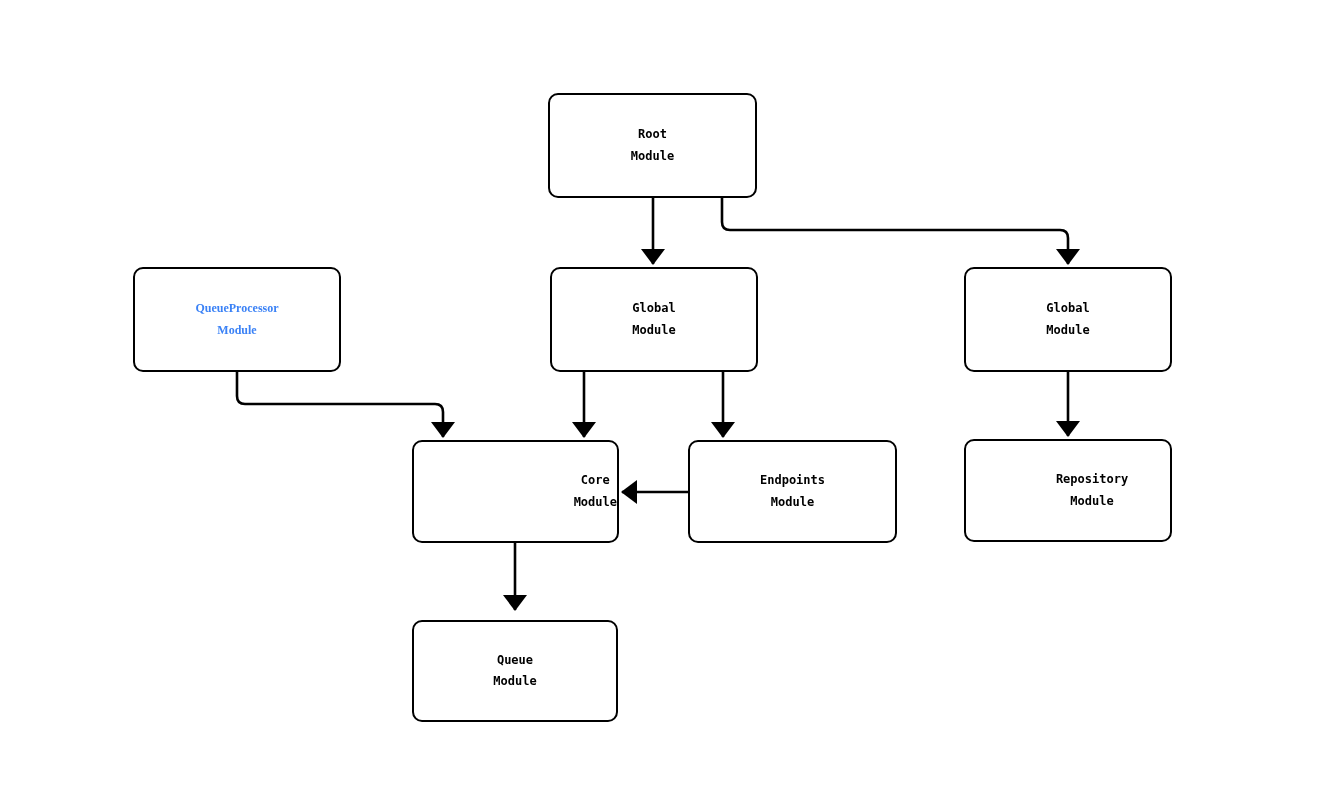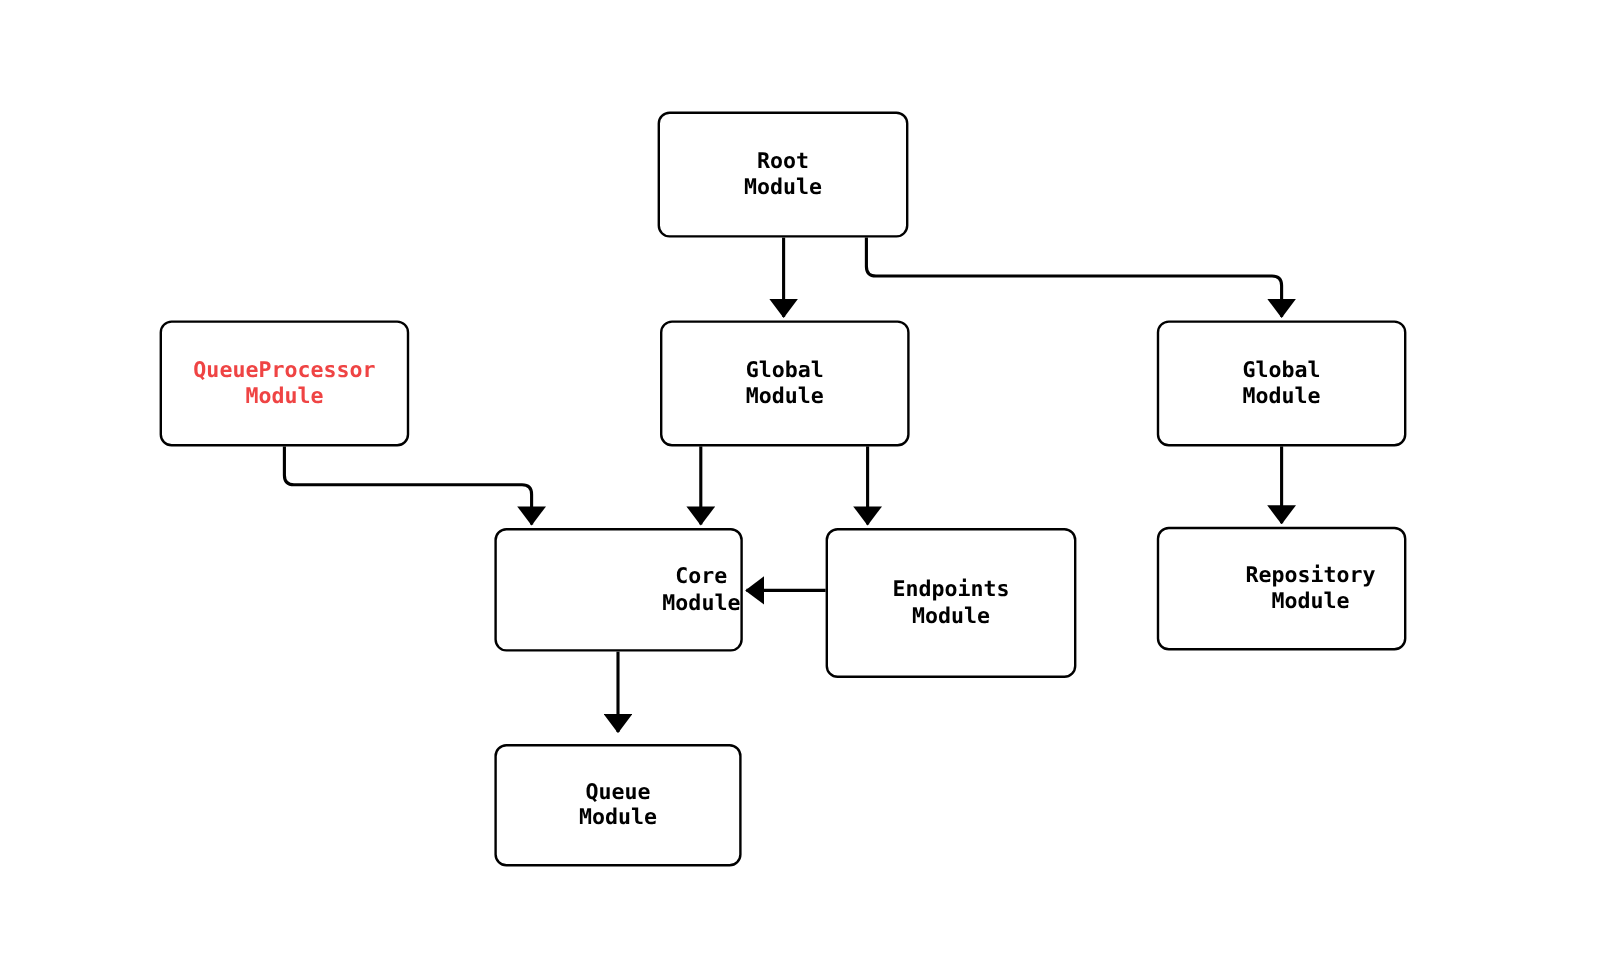--- a/index.html
+++ b/index.html
@@ -27,21 +27,21 @@
     box-sizing: border-box;
     border: 2.6px solid #000000;
     border-radius: 10px;
     background: #ffffff;
     display: flex;
     align-items: center;
     justify-content: center;
   }
   .node .label {
     text-align: center;
-    font-size: 18px;
+    font-size: 12px;
     font-weight: bold;
     line-height: 21.5px;
     color: #000000;
     white-space: pre;
   }
   .node .label span { display: block; }
 </style>
 </head>
 <body>
 
@@ -61,32 +61,32 @@
         <path d="M1068 372 L1068 436" fill="none" stroke="#000000" stroke-width="2.6" marker-end="url(#arrowhead)"></path>
         <path d="M688 492 L622 492" fill="none" stroke="#000000" stroke-width="2.6" marker-end="url(#arrowhead)"></path>
         <path d="M515 543 L515 610" fill="none" stroke="#000000" stroke-width="2.6" marker-end="url(#arrowhead)"></path>
       </g>
   </svg>
   <div id="node-layer">
       <div class="node" style="left: 548px; top: 93px; width: 209px; height: 105px; border-color: rgb(0, 0, 0); background: rgb(255, 255, 255);">
         <div class="label" style="color: rgb(0, 0, 0);"><span>Root</span><span>Module</span></div>
       </div>
       <div class="node" style="left: 133px; top: 267px; width: 208px; height: 105px; border-color: rgb(0, 0, 0); background: rgb(255, 255, 255);">
-        <div class="label" style="color: #ef4444;"><span>QueueProcessor</span><span>Module</span></div>
+        <div class="label" style="color: #3b82f6; font-family: Liberation Serif, serif;"><span>QueueProcessor</span><span>Module</span></div>
       </div>
       <div class="node" style="left: 550px; top: 267px; width: 208px; height: 105px; border-color: rgb(0, 0, 0); background: rgb(255, 255, 255);">
         <div class="label" style="color: rgb(0, 0, 0);"><span>Global</span><span>Module</span></div>
       </div>
       <div class="node" style="left: 964px; top: 267px; width: 208px; height: 105px; border-color: rgb(0, 0, 0); background: rgb(255, 255, 255); justify-content: center;">
         <div class="label" style="color: rgb(0, 0, 0);"><span>Global</span><span>Module</span></div>
       </div>
       <div class="node" style="left: 412px; top: 440px; width: 207px; height: 103px; border-color: rgb(0, 0, 0); background: rgb(255, 255, 255); justify-content: flex-end;">
         <div class="label" style="color: rgb(0, 0, 0);"><span>Core</span><span>Module</span></div>
       </div>
-      <div class="node" style="left: 688px; top: 440px; width: 209px; height: 125px; border-color: rgb(0, 0, 0); background: rgb(255, 255, 255);">
+      <div class="node" style="left: 688px; top: 440px; width: 209px; height: 103px; border-color: rgb(0, 0, 0); background: rgb(255, 255, 255);">
         <div class="label" style="color: rgb(0, 0, 0);"><span>Endpoints</span><span>Module</span></div>
       </div>
       <div class="node" style="left: 964px; top: 439px; width: 208px; height: 103px; border-color: rgb(0, 0, 0); background: rgb(255, 255, 255);">
         <div class="label" style="color: rgb(0, 0, 0); margin-left: 48px;"><span>Repository</span><span>Module</span></div>
       </div>
       <div class="node" style="left: 412px; top: 620px; width: 206px; height: 102px; border-color: rgb(0, 0, 0); background: rgb(255, 255, 255);">
         <div class="label" style="color: rgb(0, 0, 0);"><span>Queue</span><span>Module</span></div>
       </div>
     </div>
 </div>

